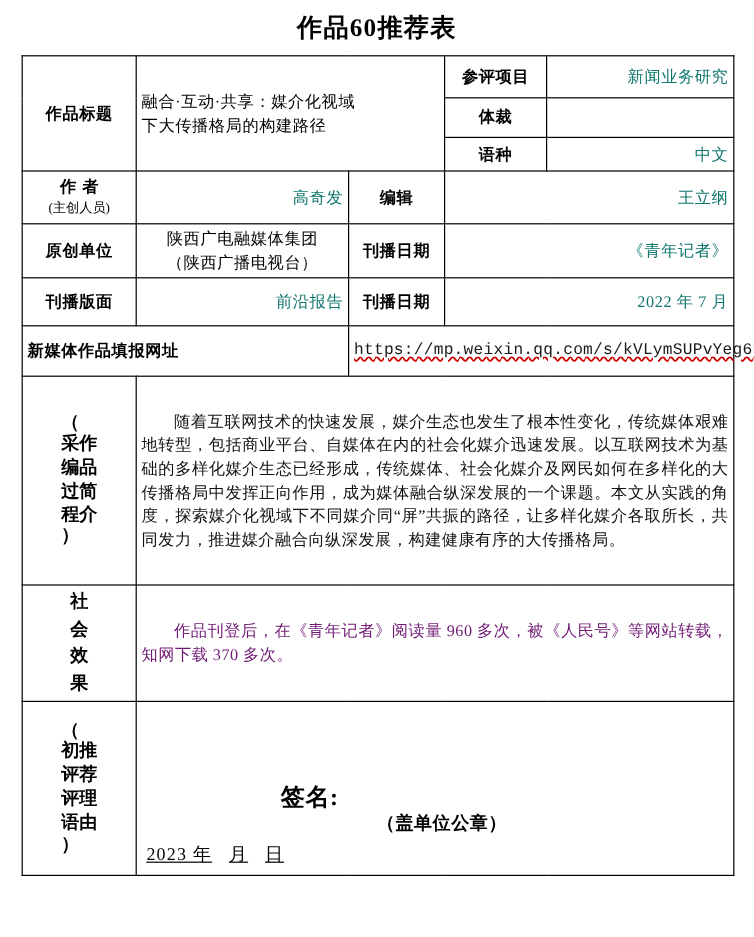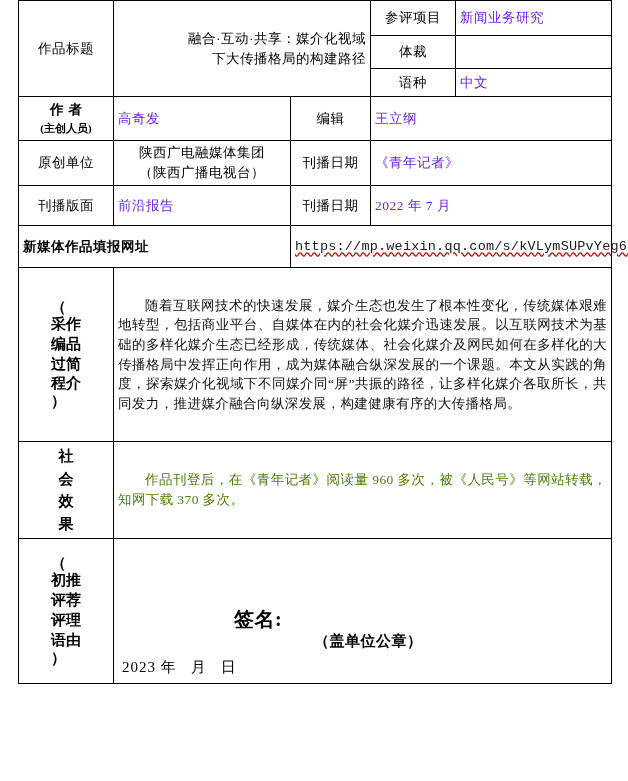--- a/index.html
+++ b/index.html
@@ -44,60 +44,60 @@
   table.form td {
     border: 1px solid #000000;
     padding: 2px 4px;
     vertical-align: middle;
     font-size: 13.5px;
     line-height: 1.45;
   }
 
   
   .lbl {
+    font-weight: bold;
+    text-align: center;
+    font-size: 14.5px;
+    letter-spacing: 0.5px;
+    white-space: nowrap;
+  }
+  .lbl-sp {
+    font-weight: bold;
+    text-align: center;
+    font-size: 14.5px;
+  }
+  .lbl-sub {
     font-weight: normal;
-    text-align: center;
-    font-size: 14.5px;
-    letter-spacing: 0.5px;
-    white-space: nowrap;
-  }
-  .lbl-sp {
-    font-weight: bold;
-    text-align: center;
-    font-size: 14.5px;
-  }
-  .lbl-sub {
-    font-weight: bold;
     text-align: center;
     font-size: 11px;
     letter-spacing: 0;
     display: block;
     margin-top: 1px;
   }
   .lbl-main-spaced {
     display: block;
     letter-spacing: 5px;
     text-indent: 5px;
   }
 
   
   .val {
-    text-align: left;
+    text-align: right;
     font-size: 14px;
-    color: #6d28d9;
+    color: #0f766e;
     letter-spacing: 0.5px;
   }
   .val-2line {
     text-align: center;
     font-size: 13.5px;
     line-height: 1.35;
     letter-spacing: 0.5px;
   }
   .title-val {
-    text-align: right;
+    text-align: left;
     font-size: 14px;
     line-height: 2.05;
     letter-spacing: 0.5px;
     padding: 6px 8px;
     margin-top: 42px;
   }
   .empty-cell { }
 
   
   .url-lbl {
@@ -173,21 +173,21 @@
     color: #111111;
   }
   .effect-text {
     font-size: 14.2px;
     line-height: 2.0;
     text-align: justify;
     text-indent: 2em;
     padding: 4px 9px;
     letter-spacing: 0.4px;
     vertical-align: middle;
-    color: #4d7c0f;
+    color: #701a75;
   }
 
   
   .sig-cell {
     position: relative;
     height: 145px;
     vertical-align: top;
     padding: 0;
   }
   .sig-name {
@@ -205,28 +205,30 @@
     font-size: 15px;
     font-weight: bold;
     letter-spacing: 0.5px;
   }
   .sig-date {
     position: absolute;
     left: 8px;
     top: 118px;
     font-size: 15px;
     letter-spacing: 1px;
+    text-decoration: underline;
   }
   .sig-date .gap { display: inline-block; width: 14px; }
 </style>
 </head>
 <body>
 
 <div class="page">
 
+  <div class="doc-title">作品60推荐表</div>
 
   <table class="form">
     <colgroup>
       <col style="width:95px">
       <col style="width:177px">
       <col style="width:80px">
       <col style="width:85px">
       <col style="width:156px">
     </colgroup>
 

